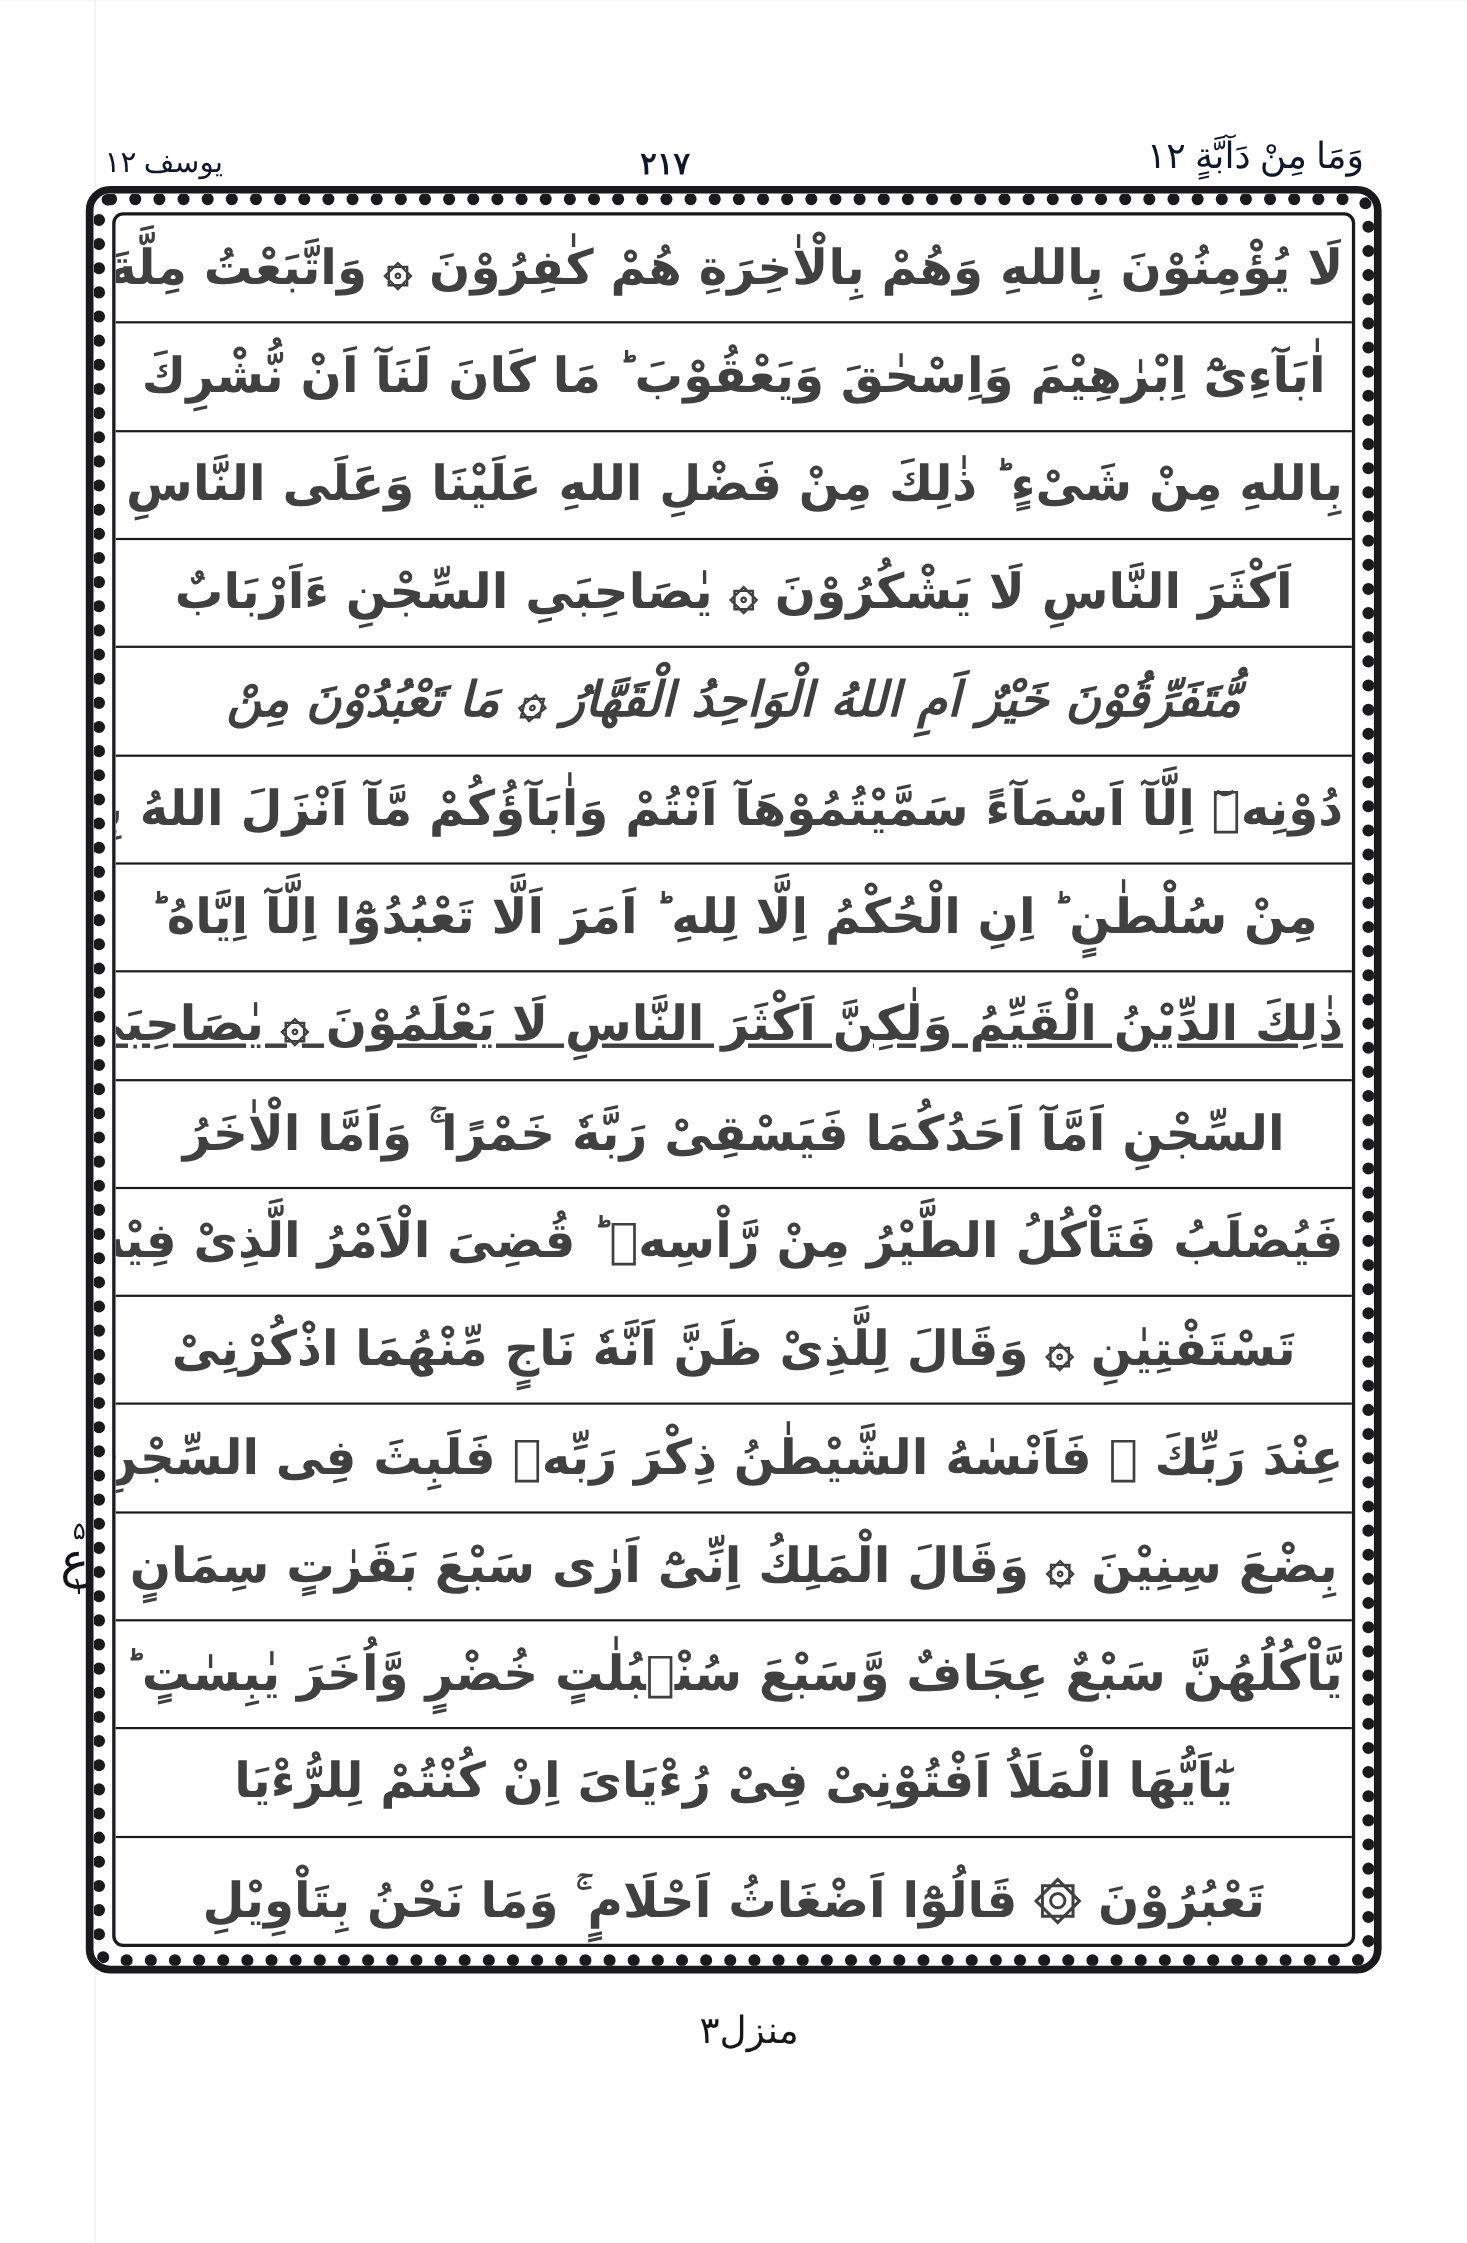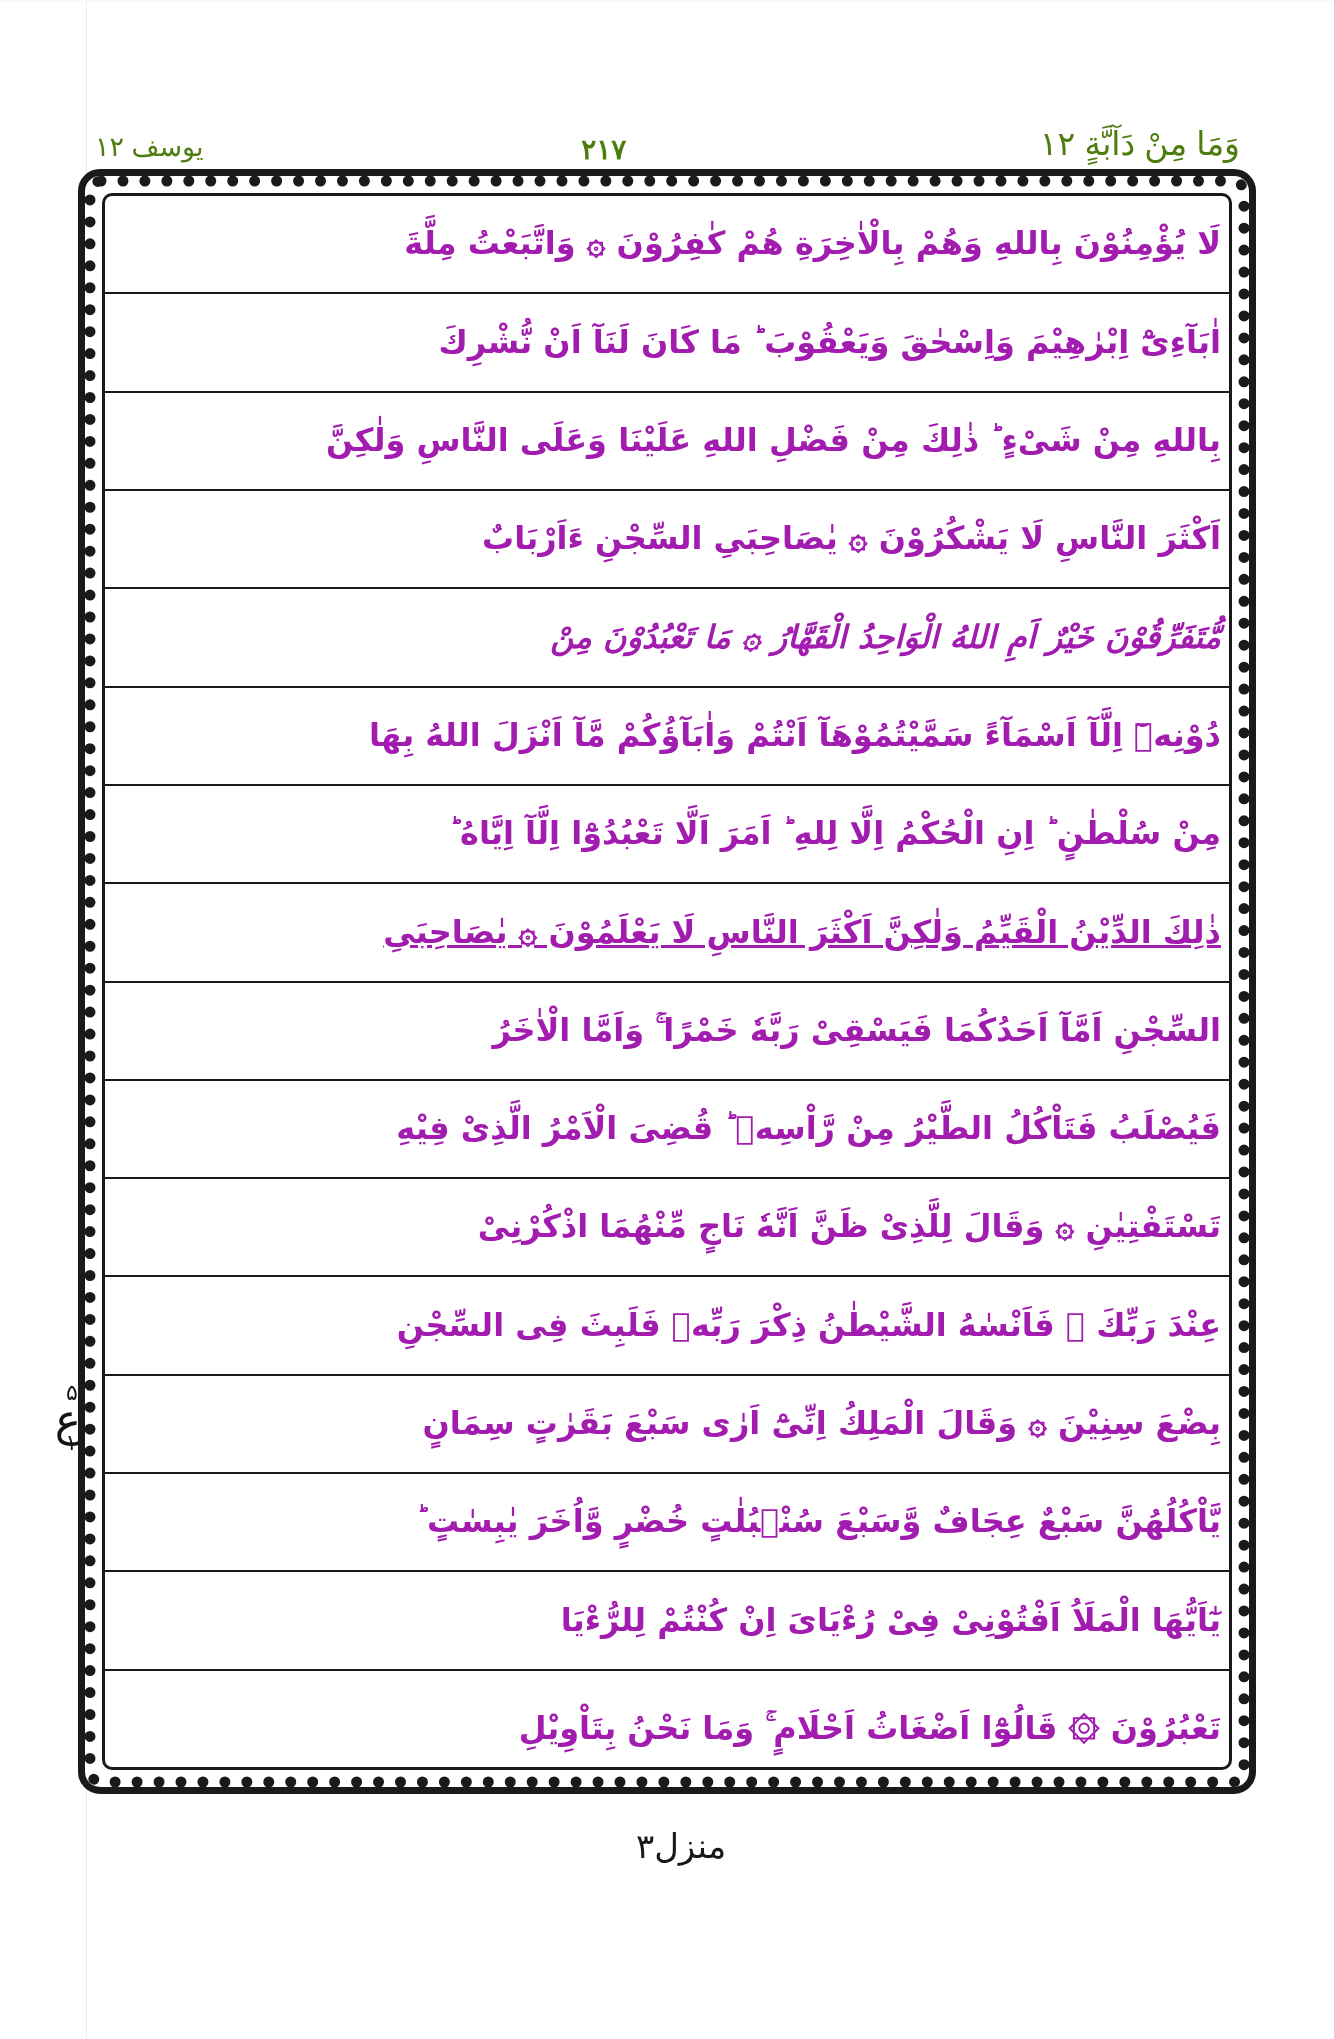--- a/index.html
+++ b/index.html
@@ -46,22 +46,22 @@
     left: 95px;
     top: 100px;
     width: 1145px;
     height: 62px;
     display: flex;
     align-items: flex-end;
     justify-content: space-between;
     direction: rtl;
   }
   .hdr-text {
-    font-family: Liberation Sans, sans-serif;
-    color: #4d7c0f;
+    font-family: Liberation Serif, serif;
+    color: #0f172a;
     white-space: nowrap;
     line-height: 1;
   }
   #hdr-juz {
     font-size: 33px;
     letter-spacing: -0.5px;
     transform: translateY(-2px);
   }
   #hdr-page {
     font-size: 28px;
@@ -138,24 +138,25 @@
     align-items: center;
     justify-content: center;
     direction: rtl;
     overflow: hidden;
     padding: 0 8px;
   }
   .ayah-line:last-child { border-bottom: none; }
 
   .ayah-text {
     font-family: "DejaVu Sans", sans-serif;
-    font-size: 32px;
-    color: #a21caf;
+    font-size: 44px;
+    color: #404040;
     white-space: nowrap;
     width: 100%;
+    text-align: center;
     line-height: 1.05;
     font-weight: 600;
     letter-spacing: -0.5px;
     transform: scaleX(1.0);
   }
 
   
   #footer {
     position: absolute;
     left: 0;

